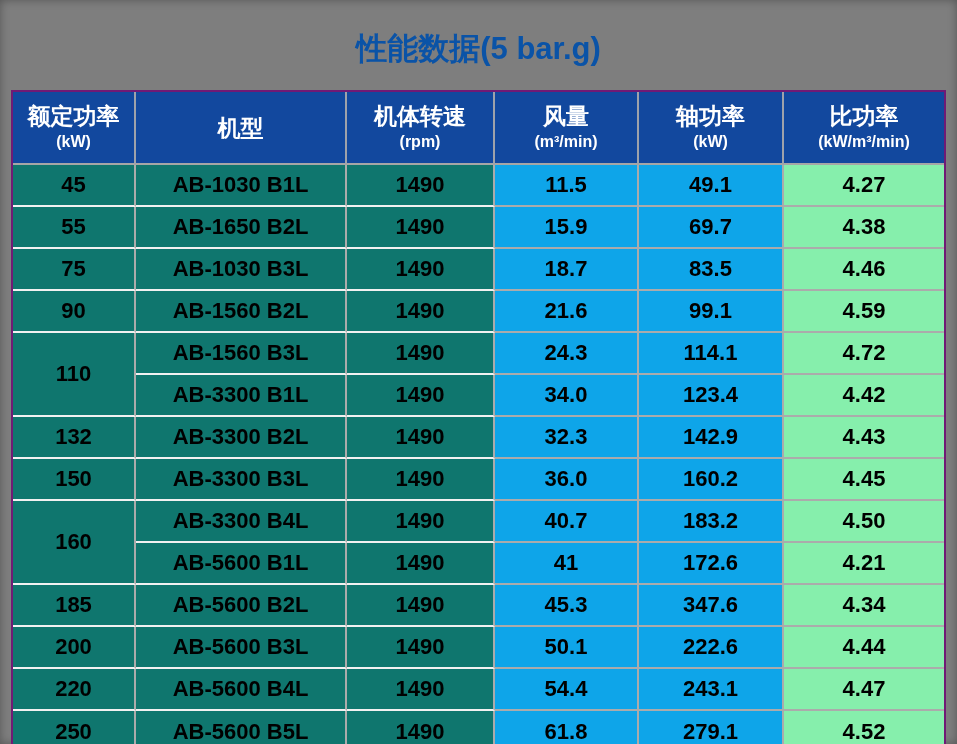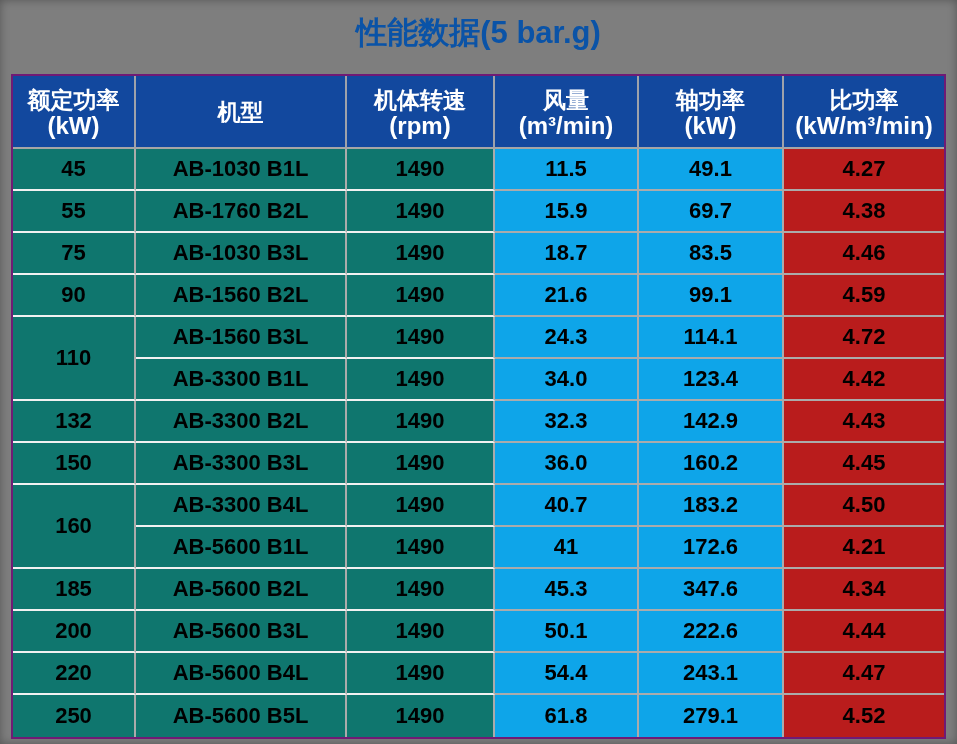--- a/index.html
+++ b/index.html
@@ -10,21 +10,21 @@
     overflow: hidden;
   }
   .page {
     width: 957px;
     height: 744px;
     box-shadow: inset 0 0 10px rgba(0,0,0,0.32);
     position: relative;
   }
   .page-title {
     text-align: center;
-    padding-top: 12px;
+    padding-top: 28px;
     font-size: 31px;
     font-weight: bold;
     color: #0A53A7;
   }
   table.perf {
     border-collapse: separate;
     border-spacing: 0;
     table-layout: fixed;
     width: 931px;
     margin: 20px auto 0 auto;
@@ -41,34 +41,34 @@
     color: #FFFFFF;
     height: 73px;
     vertical-align: middle;
     text-align: center;
     font-weight: bold;
     border-right: 2px solid #9EA2AA;
     border-bottom: 2px solid #A6A6A6;
   }
   th:last-child { border-right: none; }
   .h-title { display: block; font-size: 23px; line-height: 28px; }
-  .h-unit  { display: block; font-size: 24px; line-height: 24px; }
+  .h-unit  { display: block; font-size: 16px; line-height: 24px; }
   td {
     height: 42px;
     text-align: center;
     vertical-align: middle;
     font-size: 22px;
     font-weight: bold;
     color: #000000;
     border-right: 2px solid #ABABAB;
     border-bottom: 2px solid #ABABAB;
   }
   td.col-gray  { background: #0f766e; border-bottom-color: #F1F1F1; }
   td.col-white { background: #0ea5e9; }
-  td.col-cream { background: #b91c1c; border-right: none; }
+  td.col-cream { background: #86efac; border-right: none; }
   tbody tr:last-child td { border-bottom: none; }
 </style>
 </head>
 <body>
 
 <div class="page">
 
   <div class="page-title">性能数据(5 bar.g)</div>
 
   <table class="perf">
@@ -112,21 +112,21 @@
         <tr>
           <td class="col-gray">45</td>
           <td class="col-gray">AB-1030 B1L</td>
           <td class="col-gray">1490</td>
           <td class="col-white">11.5</td>
           <td class="col-white">49.1</td>
           <td class="col-cream">4.27</td>
         </tr>
         <tr>
           <td class="col-gray">55</td>
-          <td class="col-gray">AB-1760 B2L</td>
+          <td class="col-gray">AB-1650 B2L</td>
           <td class="col-gray">1490</td>
           <td class="col-white">15.9</td>
           <td class="col-white">69.7</td>
           <td class="col-cream">4.38</td>
         </tr>
         <tr>
           <td class="col-gray">75</td>
           <td class="col-gray">AB-1030 B3L</td>
           <td class="col-gray">1490</td>
           <td class="col-white">18.7</td>

